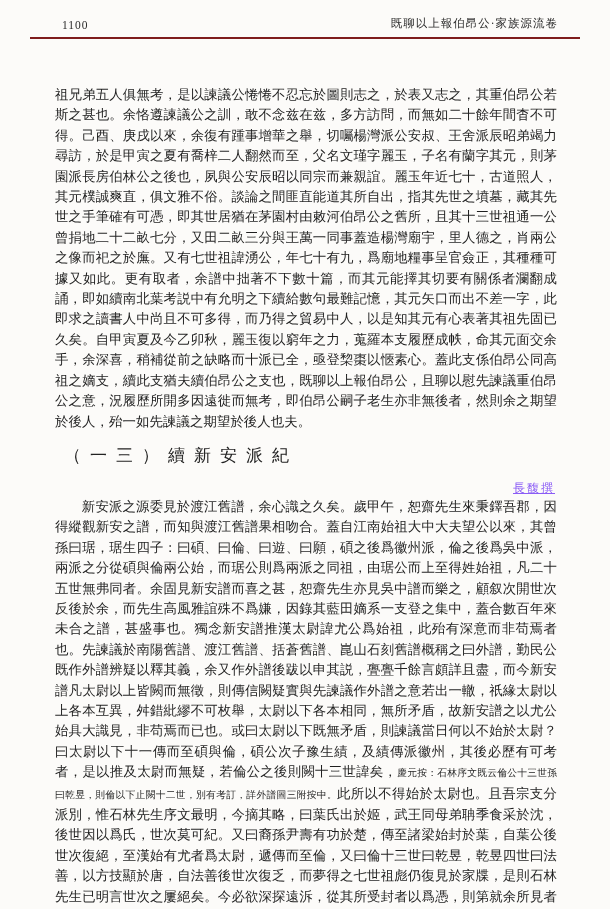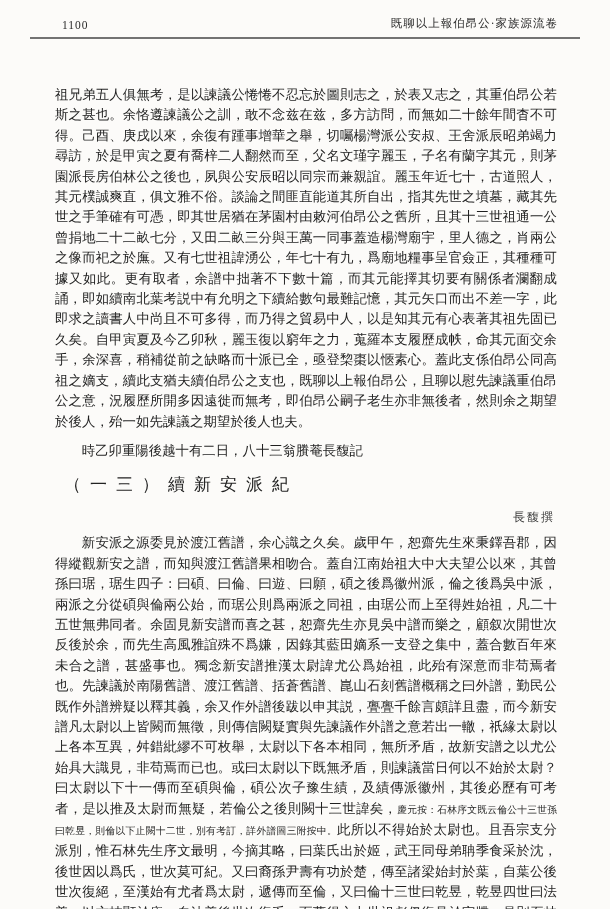--- a/index.html
+++ b/index.html
@@ -16,21 +16,21 @@
     font-family: "Liberation Serif", "DejaVu Serif", serif;
     overflow: hidden;
     box-sizing: border-box;
   }
   .page-header {
     display: flex;
     justify-content: space-between;
     align-items: flex-end;
     margin: 16px 30px 0 30px;
     padding: 0 0 6px 0;
-    border-bottom: 2px solid #737373;
+    border-bottom: 2px solid #7f1d1d;
     font-size: 11.5px;
     color: #2a2a2a;
   }
   .page-header .page-number {
     padding-left: 32px;
     letter-spacing: 1px;
   }
   .page-header .book-title {
     padding-right: 22px;
     letter-spacing: 1px;
@@ -62,46 +62,46 @@
   .article-heading {
     margin: 12px 0 13px 0;
     text-align: left;
     font-size: 17px;
     letter-spacing: 9px;
     text-indent: 9px;
     font-weight: normal;
     color: #222;
   }
   .article-author {
-    margin: 0 2px 7px 0;
+    margin: 0 2px 0 0;
     text-align: right;
     font-size: 12px;
     letter-spacing: 2px;
-    color: #404040;
+    color: #8b5cf6;
+    text-decoration: underline;
   }
   .inline-note {
     font-size: 9.8px;
     letter-spacing: 0;
   }
 </style>
 </head>
 <body>
 
 <div class="page">
 
   <div class="page-header">
     <span class="page-number">1100</span>
     <span class="book-title">既聊以上報伯昂公·家族源流卷</span>
   </div>
 
   <div class="content">
 
     <p class="body-paragraph continuation">祖兄弟五人俱無考，是以諫議公惓惓不忍忘於圖則志之，於表又志之，其重伯昂公若斯之甚也。余恪遵諫議公之訓，敢不念兹在兹，多方訪問，而無如二十餘年間杳不可得。己酉、庚戌以來，余復有踵事增華之舉，切囑楊灣派公安叔、王舍派辰昭弟竭力尋訪，於是甲寅之夏有喬梓二人翻然而至，父名文瑾字麗玉，子名有蘭字其元，則茅園派長房伯林公之後也，夙與公安辰昭以同宗而兼親誼。麗玉年近七十，古道照人，其元樸誠爽直，俱文雅不俗。談論之間匪直能道其所自出，指其先世之墳墓，藏其先世之手筆確有可憑，即其世居猶在茅園村由敕河伯昂公之舊所，且其十三世祖通一公曾捐地二十二畝七分，又田二畝三分與王萬一同事蓋造楊灣廟宇，里人德之，肖兩公之像而祀之於廡。又有七世祖諱湧公，年七十有九，爲廟地糧事呈官僉正，其種種可據又如此。更有取者，余譜中拙著不下數十篇，而其元能擇其切要有關係者瀾翻成誦，即如續南北葉考説中有允明之下續給數句最難記憶，其元矢口而出不差一字，此即求之讀書人中尚且不可多得，而乃得之貿易中人，以是知其元有心表著其祖先固已久矣。自甲寅夏及今乙卯秋，麗玉復以窮年之力，蒐羅本支履歷成帙，命其元面交余手，余深喜，稍補從前之缺略而十派已全，亟登棃棗以愜素心。蓋此支係伯昂公同高祖之嫡支，續此支猶夫續伯昂公之支也，既聊以上報伯昂公，且聊以慰先諫議重伯昂公之意，況履歷所開多因遠徙而無考，即伯昂公嗣子老生亦非無後者，然則余之期望於後人，殆一如先諫議之期望於後人也夫。</p>
 
-    <p class="dateline">時乙卯重陽後越十有二日，八十三翁賸菴長馥記</p>
 
     <h2 class="article-heading">（一三）續新安派紀</h2>
 
     <p class="article-author">長馥撰</p>
 
     <p class="body-paragraph indented"><span>新安派之源委見於渡江舊譜，余心識之久矣。歲甲午，恕齋先生來秉鐸吾郡，因得縱觀新安之譜，而知與渡江舊譜果相吻合。蓋自江南始祖大中大夫望公以來，其曾孫曰琚，琚生四子：曰碩、曰倫、曰遊、曰願，碩之後爲徽州派，倫之後爲吳中派，兩派之分從碩與倫兩公始，而琚公則爲兩派之同祖，由琚公而上至得姓始祖，凡二十五世無弗同者。余固見新安譜而喜之甚，恕齋先生亦見吳中譜而樂之，顧叙次開世次反後於余，而先生高風雅誼殊不爲嫌，因錄其藍田嫡系一支登之集中，蓋合數百年來未合之譜，甚盛事也。獨念新安譜推漢太尉諱尤公爲始祖，此殆有深意而非苟焉者也。先諫議於南陽舊譜、渡江舊譜、括蒼舊譜、崑山石刻舊譜概稱之曰外譜，勤民公既作外譜辨疑以釋其義，余又作外譜後跋以申其説，亹亹千餘言頗詳且盡，而今新安譜凡太尉以上皆闕而無徵，則傳信闕疑實與先諫議作外譜之意若出一轍，祇緣太尉以上各本互異，舛錯紕繆不可枚舉，太尉以下各本相同，無所矛盾，故新安譜之以尤公始具大識見，非苟焉而已也。或曰太尉以下既無矛盾，則諫議當日何以不始於太尉？曰太尉以下十一傳而至碩與倫，碩公次子豫生績，及績傳派徽州，其後必歷有可考者，是以推及太尉而無疑，若倫公之後則闕十三世諱矣，</span><span class="inline-note">慶元按：石林序文既云倫公十三世孫曰乾昱，則倫以下止闕十二世，別有考訂，詳外譜圖三附按中。</span><span>此所以不得始於太尉也。且吾宗支分派別，惟石林先生序文最明，今摘其略，曰葉氏出於姬，武王同母弟聃季食采於沈，後世因以爲氏，世次莫可紀。又曰裔孫尹壽有功於楚，傳至諸梁始封於葉，自葉公後世次復絕，至漢始有尤者爲太尉，遞傳而至倫，又曰倫十三世曰乾昱，乾昱四世曰法善，以方技顯於唐，自法善後世次復乏，而夢得之七世祖彪仍復見於家牒，是則石林先生已明言世次之屢絕矣。今必欲深探遠泝，從其所受封者以爲憑，則第就余所見者言之，南陽舊譜一也，浙中鈔譜二也，梁谿葉氏本支考三也，平湖嘉靖九年定本四也，置四譜於案頭，而四譜中名諱各異，世系各殊，姑無論其他，即如太尉之父南陽舊譜爲斌，浙中鈔本爲慕，至平湖譜則以斌</span></p>
 
   </div>
 
 </div>

